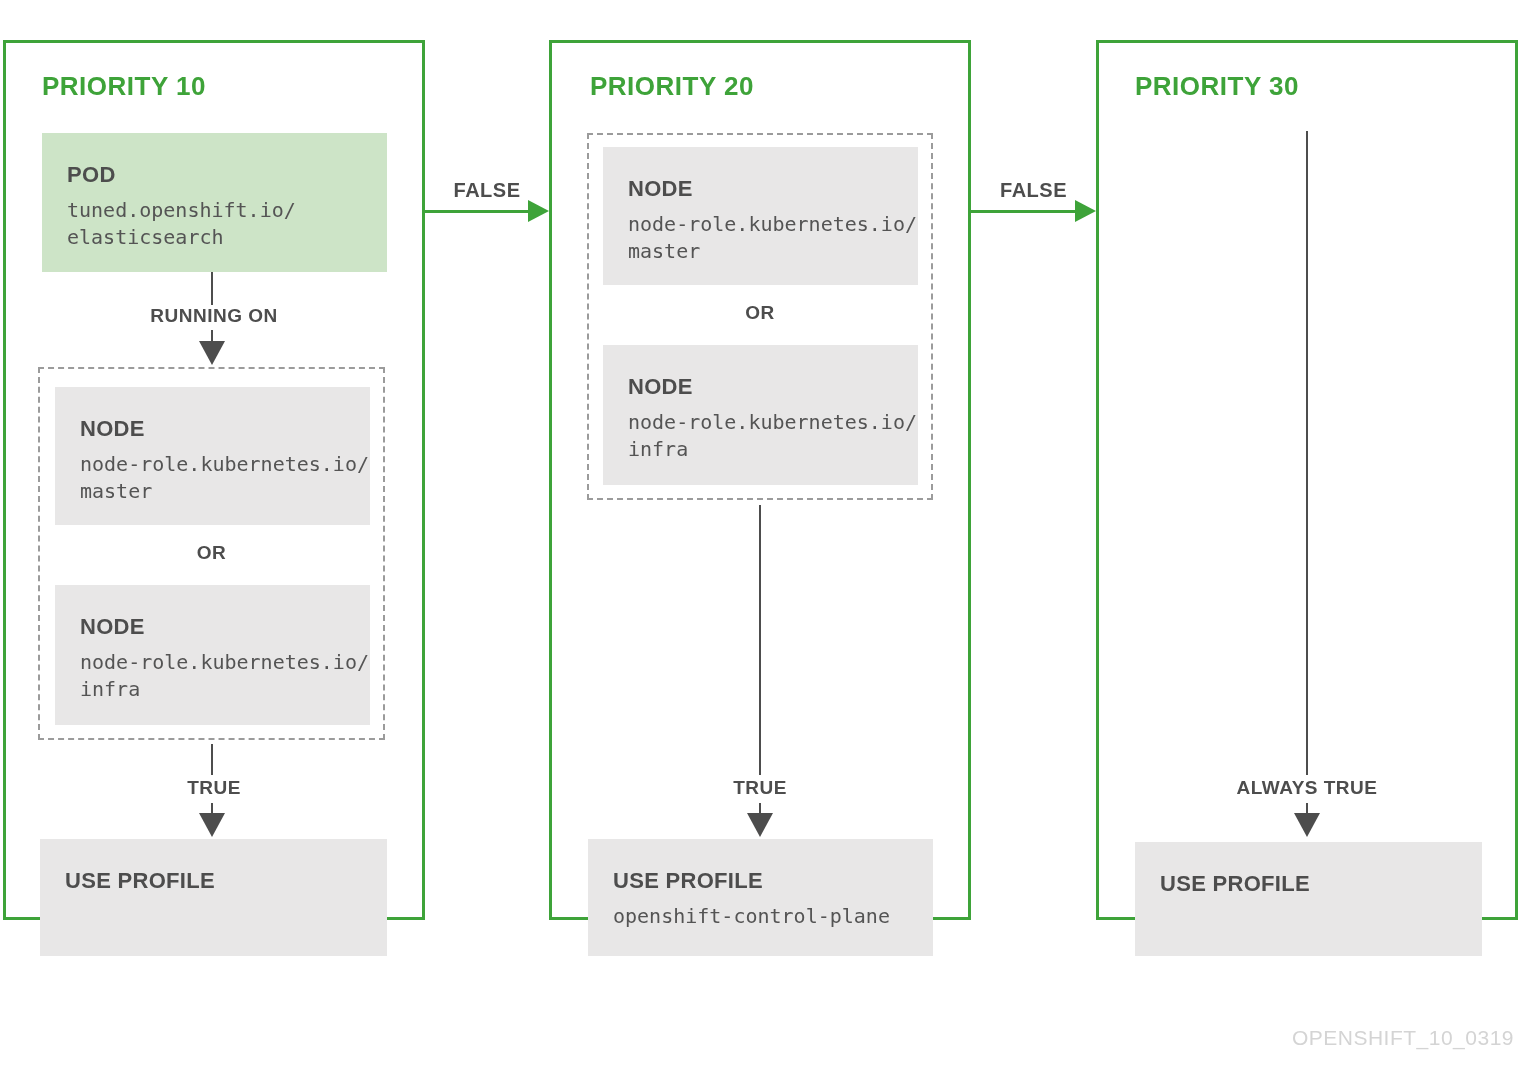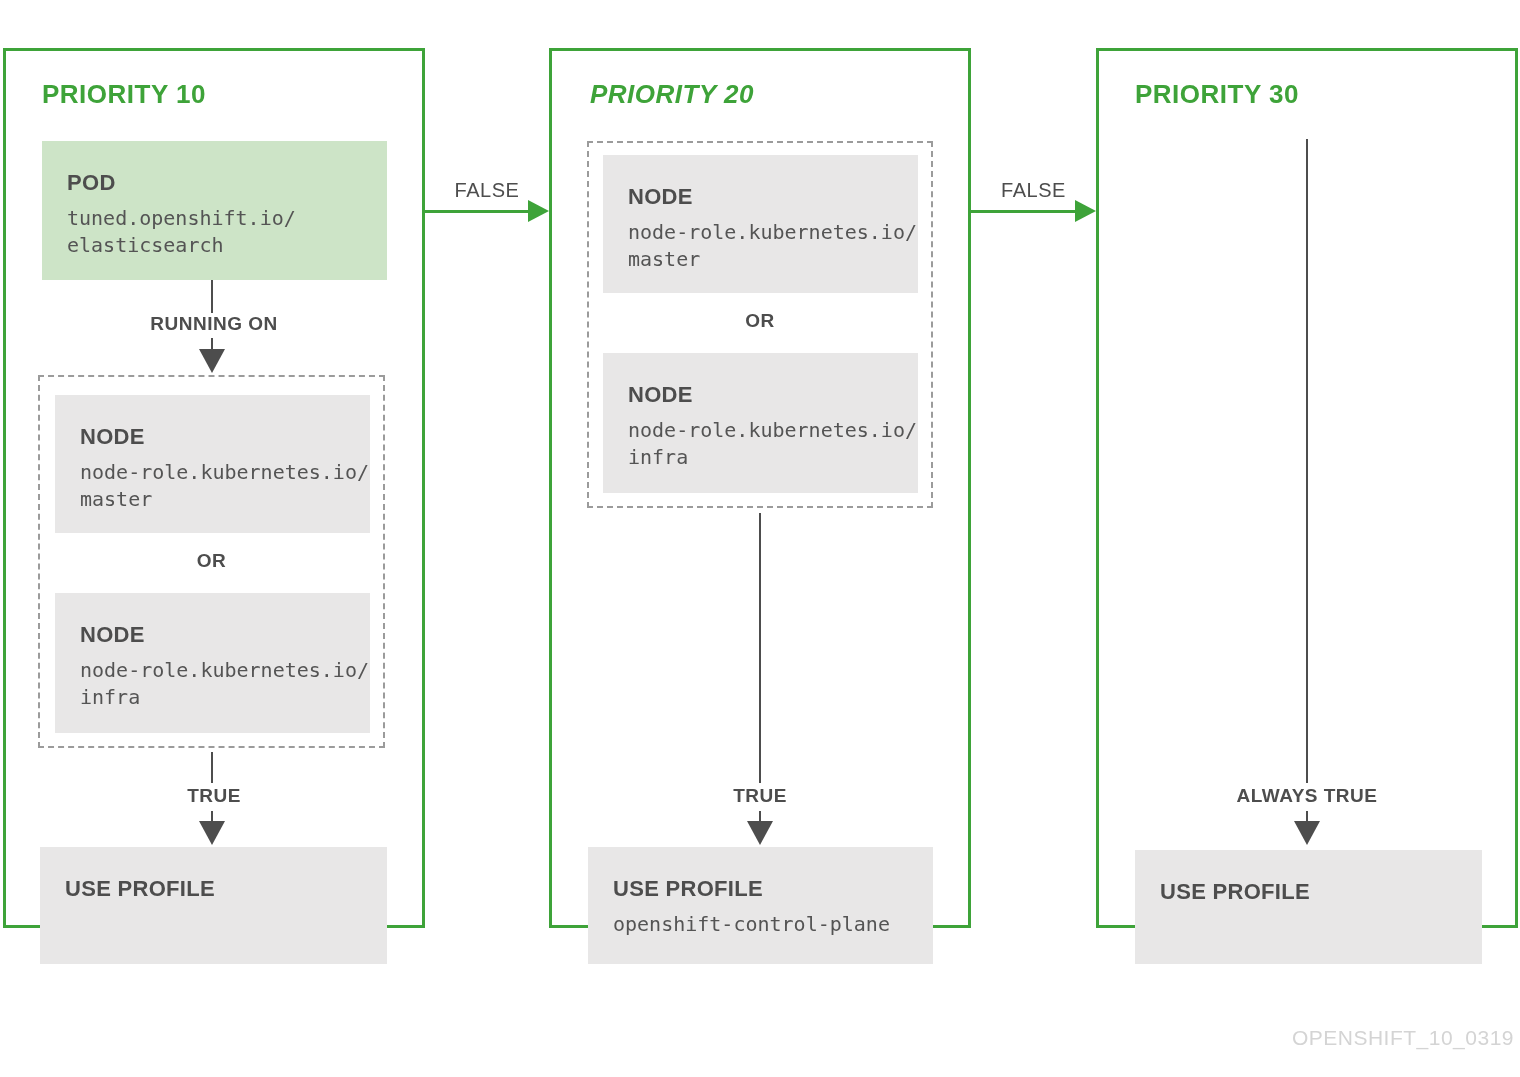--- a/index.html
+++ b/index.html
@@ -9,39 +9,39 @@
     --text-dark:#4D4D4D;
     --mono-gray:#545454;
     --dash-gray:#9B9B9B;
     --watermark:#D4D4D4;
   }
   *{margin:0;padding:0;box-sizing:border-box;}
   html,body{background:#ffffff;}
   body{font-family:"Liberation Sans", sans-serif;}
   .canvas{position:relative;width:1520px;height:1077px;background:#fff;overflow:hidden;}
 
-  .col{position:absolute;top:48px;width:422px;height:880px;border:3px solid var(--green);background:#fff;}
+  .col{position:absolute;top:40px;width:422px;height:880px;border:3px solid var(--green);background:#fff;}
   #col1{left:3px;}
   #col2{left:549px;}
   #col3{left:1096px;}
 
   .col-title{position:absolute;font-size:26px;font-weight:bold;color:var(--green);letter-spacing:.5px;white-space:nowrap;}
 
   .box{position:absolute;padding:29px 24px 0 25px;}
   .box.green{background:var(--light-green);}
   .box.gray{background:var(--box-gray);}
   .box-label{font-size:22px;font-weight:bold;color:var(--text-dark);letter-spacing:.3px;margin-bottom:9px;}
   .mono-line{font-family:"DejaVu Sans Mono","Liberation Mono",monospace;font-size:20px;line-height:27px;color:var(--mono-gray);white-space:nowrap;}
 
   .vline{position:absolute;width:2px;background:var(--text-dark);}
   .flow-label{position:absolute;left:0;width:100%;text-align:center;font-size:19px;font-weight:bold;color:var(--text-dark);letter-spacing:.5px;white-space:nowrap;}
   .tri-down{position:absolute;width:0;height:0;border-left:13px solid transparent;border-right:13px solid transparent;border-top:24px solid var(--text-dark);}
   .dashed-box{position:absolute;border:2px dashed var(--dash-gray);background:transparent;}
 
-  .false-label{position:absolute;text-align:center;font-size:20px;font-weight:normal;color:var(--text-dark);letter-spacing:.5px;}
+  .false-label{position:absolute;text-align:center;font-size:20px;font-weight:bold;color:var(--text-dark);letter-spacing:.5px;}
   .hline-green{position:absolute;height:3px;background:var(--green);}
   .tri-right{position:absolute;width:0;height:0;border-top:11px solid transparent;border-bottom:11px solid transparent;border-left:21px solid var(--green);}
 
   .watermark{position:absolute;right:6px;top:1026px;font-size:21px;color:var(--watermark);letter-spacing:.5px;}
 </style>
 </head>
 <body>
 
 <div class="canvas">
 
@@ -83,21 +83,21 @@
     <div class="box gray" style="left:34px;top:796px;width:347px;height:117px;">
       <div class="box-label">USE PROFILE</div>
     </div>
   </div>
 
   <div class="false-label" style="left:425px;width:124px;top:179px;">FALSE</div>
   <div class="hline-green" style="left:425px;top:210px;width:103px;"></div>
   <div class="tri-right" style="left:528px;top:200px;"></div>
 
   <div class="col" id="col2">
-    <div class="col-title" style="left:38px;top:28px;font-style:italic;">PRIORITY 20</div>
+    <div class="col-title" style="left:38px;top:28px;">PRIORITY 20</div>
 
     <div class="dashed-box" style="left:35px;top:90px;width:346px;height:367px;"></div>
 
     <div class="box gray" style="left:51px;top:104px;width:315px;height:138px;">
       <div class="box-label">NODE</div>
       <div class="mono-line">node-role.kubernetes.io/</div>
       <div class="mono-line">master</div>
     </div>
 
     <div class="flow-label" style="left:35px;width:346px;top:259px;">OR</div>

